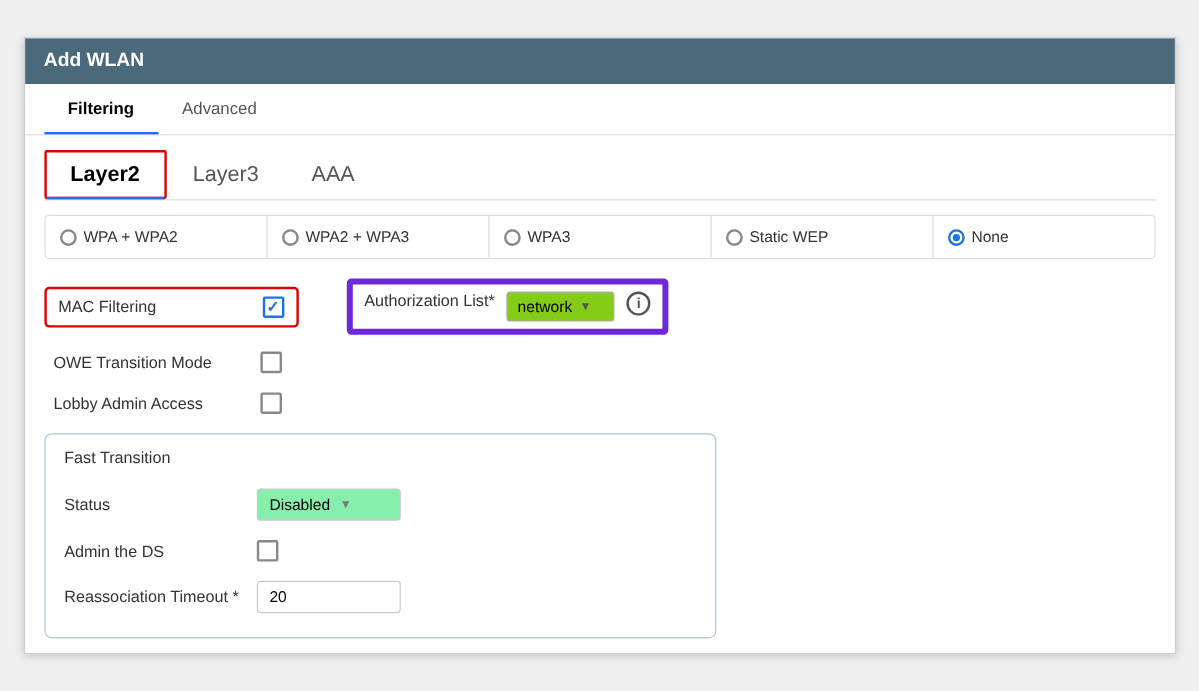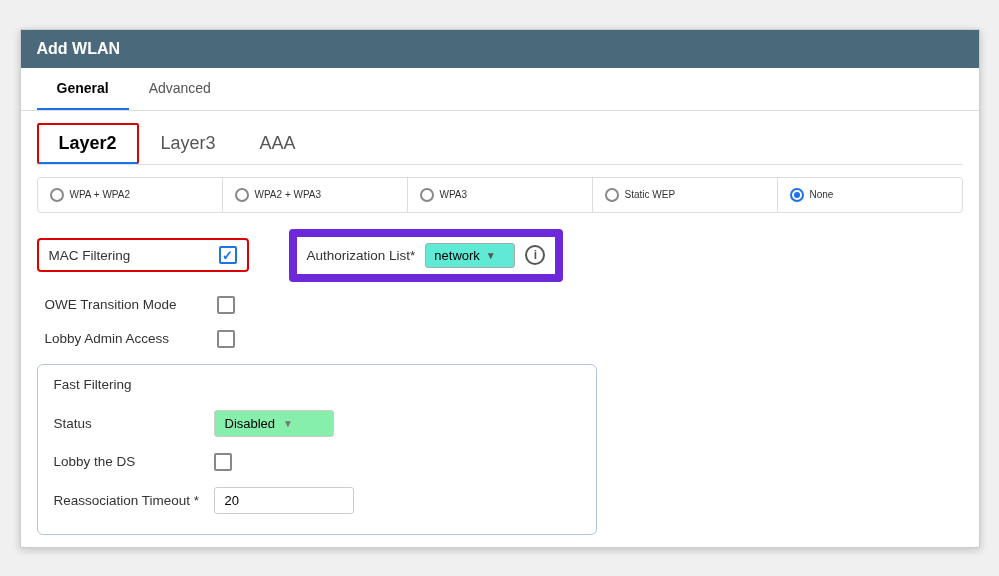--- a/index.html
+++ b/index.html
@@ -86,21 +86,21 @@
       overflow: hidden;
     }
     .security-option {
       flex: 1;
       padding: 10px 12px;
       cursor: pointer;
       display: flex;
       align-items: center;
       gap: 6px;
       border-right: 1px solid #ddd;
-      font-size: 10px;
+      font-size: 13px;
       color: #333;
     }
     .security-option:last-child {
       border-right: none;
     }
     .security-option .radio-circle {
       width: 14px;
       height: 14px;
       border-radius: 50%;
       border: 2px solid #888;
@@ -150,21 +150,21 @@
     }
     .select-field {
       border: 1px solid #aaa;
       border-radius: 3px;
       padding: 4px 8px;
       font-size: 13px;
       display: flex;
       align-items: center;
       gap: 6px;
       cursor: pointer;
-      background: #5eead4;
+      background: #84cc16;
       min-width: 90px;
     }
     .select-field span.caret {
       font-size: 10px;
       color: #555;
     }
     .info-icon {
       width: 20px;
       height: 20px;
       border-radius: 50%;
@@ -216,36 +216,36 @@
     }
     .dropdown-select .caret {
       color: #777;
       font-size: 10px;
     }
     .text-input {
       border: 1px solid #ccc;
       border-radius: 3px;
       padding: 5px 10px;
       font-size: 13px;
-      width: 140px;
+      width: 120px;
     }
     .highlighted-mac {
       border: 2px solid #d00;
       border-radius: 4px;
       padding: 6px 10px;
       display: flex;
       align-items: center;
       gap: 10px;
     }
     .highlighted-auth {
-      border: 8px solid #6d28d9;
+      border: 5px solid #6d28d9;
       border-radius: 4px;
       padding: 6px 10px;
       display: flex;
-      align-items: center;
+      align-items: flex-start;
       gap: 10px;
       margin-left: 20px;
     }
     .row-simple {
       display: flex;
       align-items: center;
       padding: 8px 8px;
       gap: 12px;
     }
   </style>
@@ -253,21 +253,21 @@
 <body>
 
 <div class="window">
 
   <div class="title-bar">
     <span>Add WLAN</span>
   </div>
 
   <div class="main-tabs">
     <div class="main-tab active">
-      <span>General</span>
+      <span>Filtering</span>
     </div>
     <div class="main-tab">
       <span>Advanced</span>
     </div>
   </div>
 
   <div class="content-area">
 
     <div class="sub-tabs">
       <div class="sub-tab active">
@@ -325,32 +325,32 @@
       <span class="form-label">OWE Transition Mode</span>
       <div class="checkbox-box unchecked"></div>
     </div>
 
     <div class="row-simple">
       <span class="form-label">Lobby Admin Access</span>
       <div class="checkbox-box unchecked"></div>
     </div>
 
     <div class="fast-transition-box">
-      <div class="fast-transition-title">Fast Filtering</div>
+      <div class="fast-transition-title">Fast Transition</div>
 
       <div class="ft-row">
         <span class="ft-label">Status</span>
         <div class="dropdown-select">
           <span>Disabled</span>
           <span class="caret">▼</span>
         </div>
       </div>
 
       <div class="ft-row">
-        <span class="ft-label">Lobby the DS</span>
+        <span class="ft-label">Admin the DS</span>
         <div class="checkbox-box unchecked"></div>
       </div>
 
       <div class="ft-row">
         <span class="ft-label">Reassociation Timeout *</span>
         <input class="text-input" type="text" value="20" style="">
       </div>
     </div>
 
   </div>

